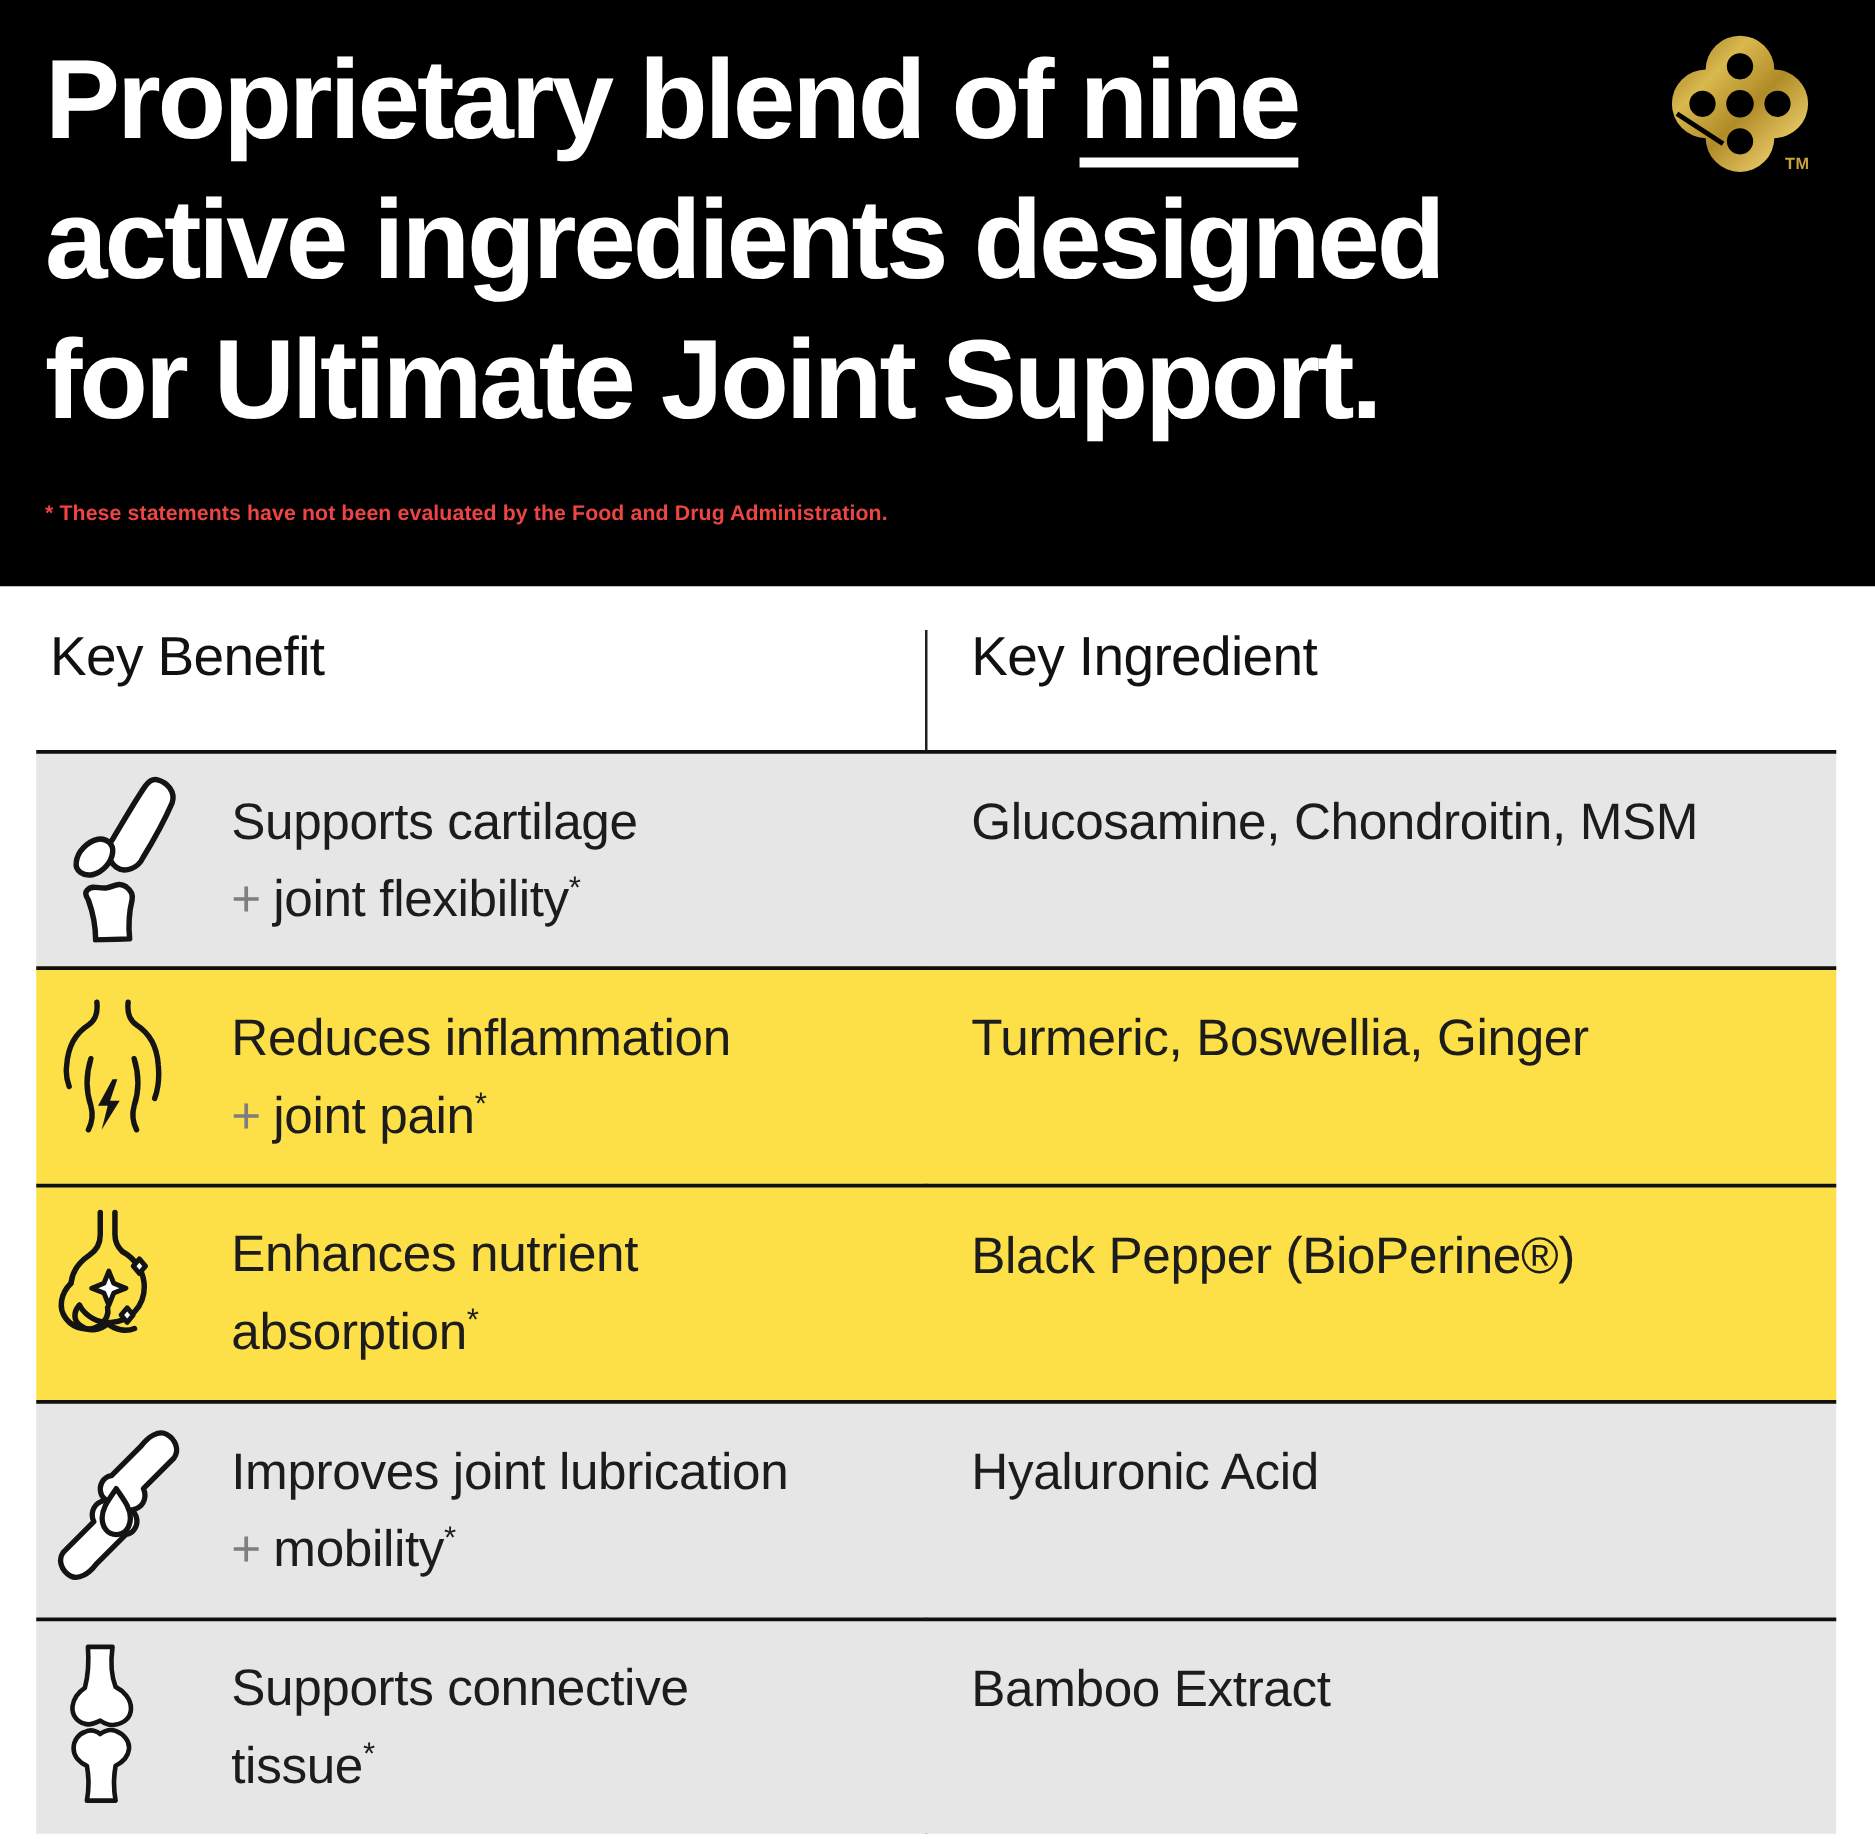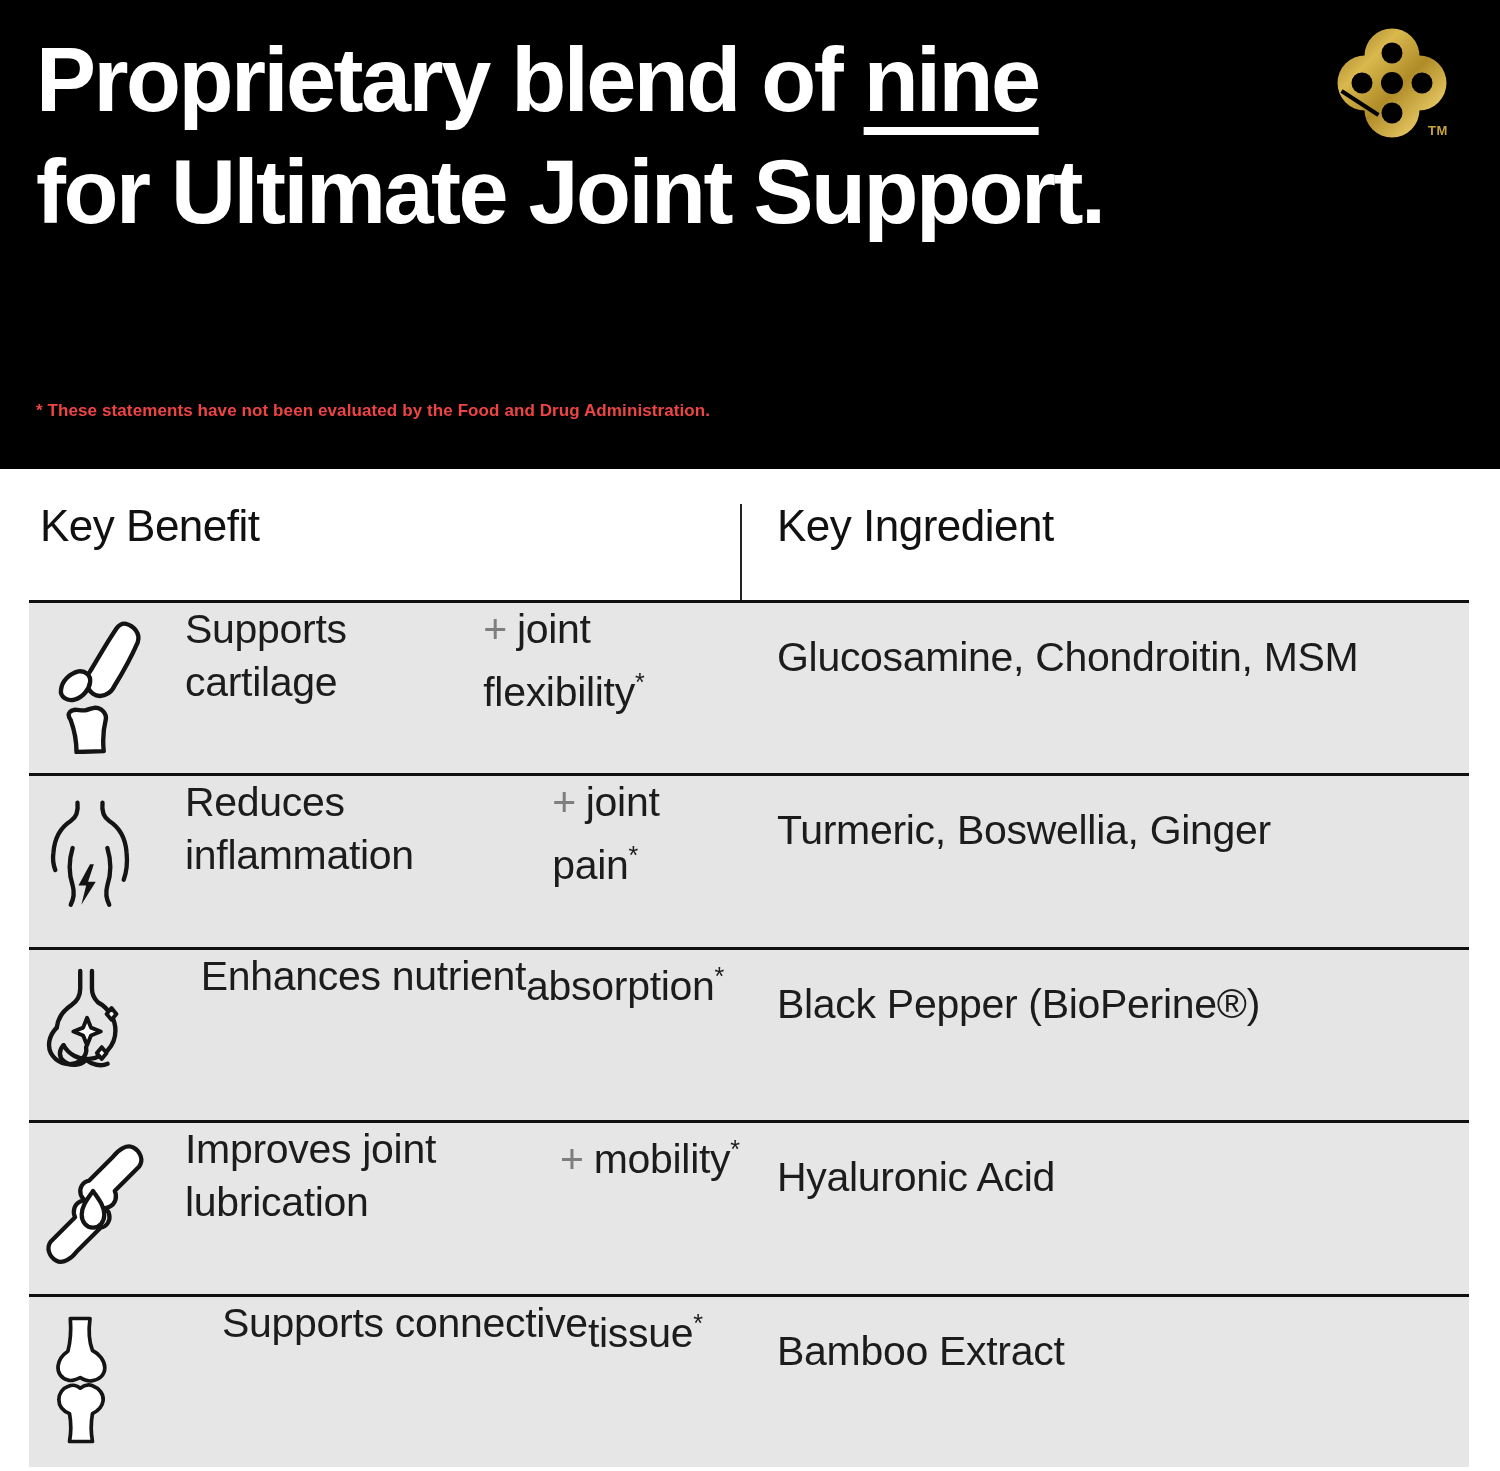--- a/index.html
+++ b/index.html
@@ -35,41 +35,42 @@
     letter-spacing:-0.5px;
   }
   .benefit-header{left:40px;}
   .ingredient-header{left:777px;}
   .v-divider{
     position:absolute;left:740px;top:504px;width:2px;height:963px;background:#222;
   }
   .rows{position:absolute;left:29px;top:600px;width:1440px;}
   .row{
     height:173.4px;box-sizing:border-box;border-top:3px solid #101010;
-    display:grid;grid-template-columns:156px 555px 1fr;background:#e5e5e5;
+    display:grid;grid-template-columns:156px 555px 1fr;background:#fde047;
   }
   .row.shaded{background:#e6e6e6;}
   .icon-cell{display:flex;align-items:center;justify-content:flex-start;padding-left:11px;}
   .benefit-cell{
-    display:flex;flex-direction:row;justify-content:center;
+    display:flex;flex-direction:column;justify-content:center;
     font-size:41px;line-height:53px;color:#1c1c1c;letter-spacing:-0.3px;
   }
   .plus{color:#7e7e7e;margin-right:10px;}
   .asterisk{font-size:25px;vertical-align:15px;letter-spacing:0;}
   .ingredient-cell{
     box-sizing:border-box;padding:28px 0 0 37px;
     font-size:41px;line-height:52px;color:#1c1c1c;letter-spacing:-0.3px;
   }
 </style>
 </head>
 <body>
 
 <div class="hero">
   <div class="title">
     <div><span>Proprietary blend of </span><span class="underlined">nine</span></div>
+    <div>active ingredients designed</div>
     <div>for Ultimate Joint Support.</div>
   </div>
 
   <div class="disclaimer">
     <div>* These statements have not been evaluated by the Food and Drug Administration.</div>
   </div>
 
   <div class="logo-wrap">
     <svg width="112" height="112" viewBox="-56 -56 112 112">
       <defs>

